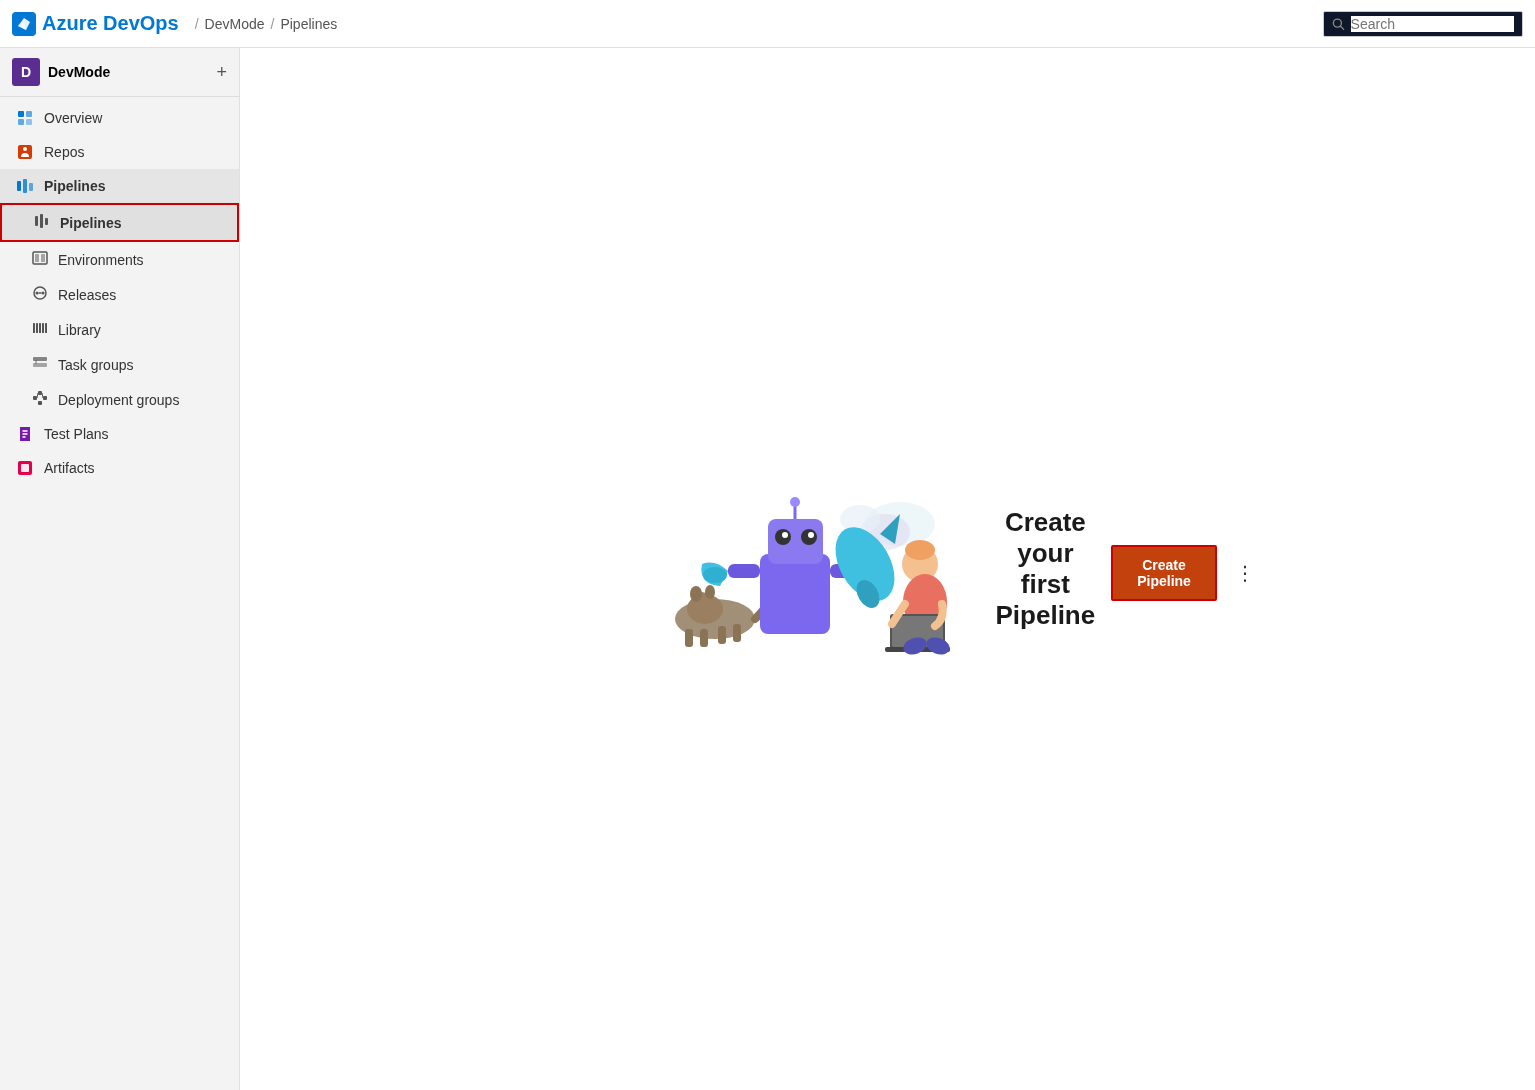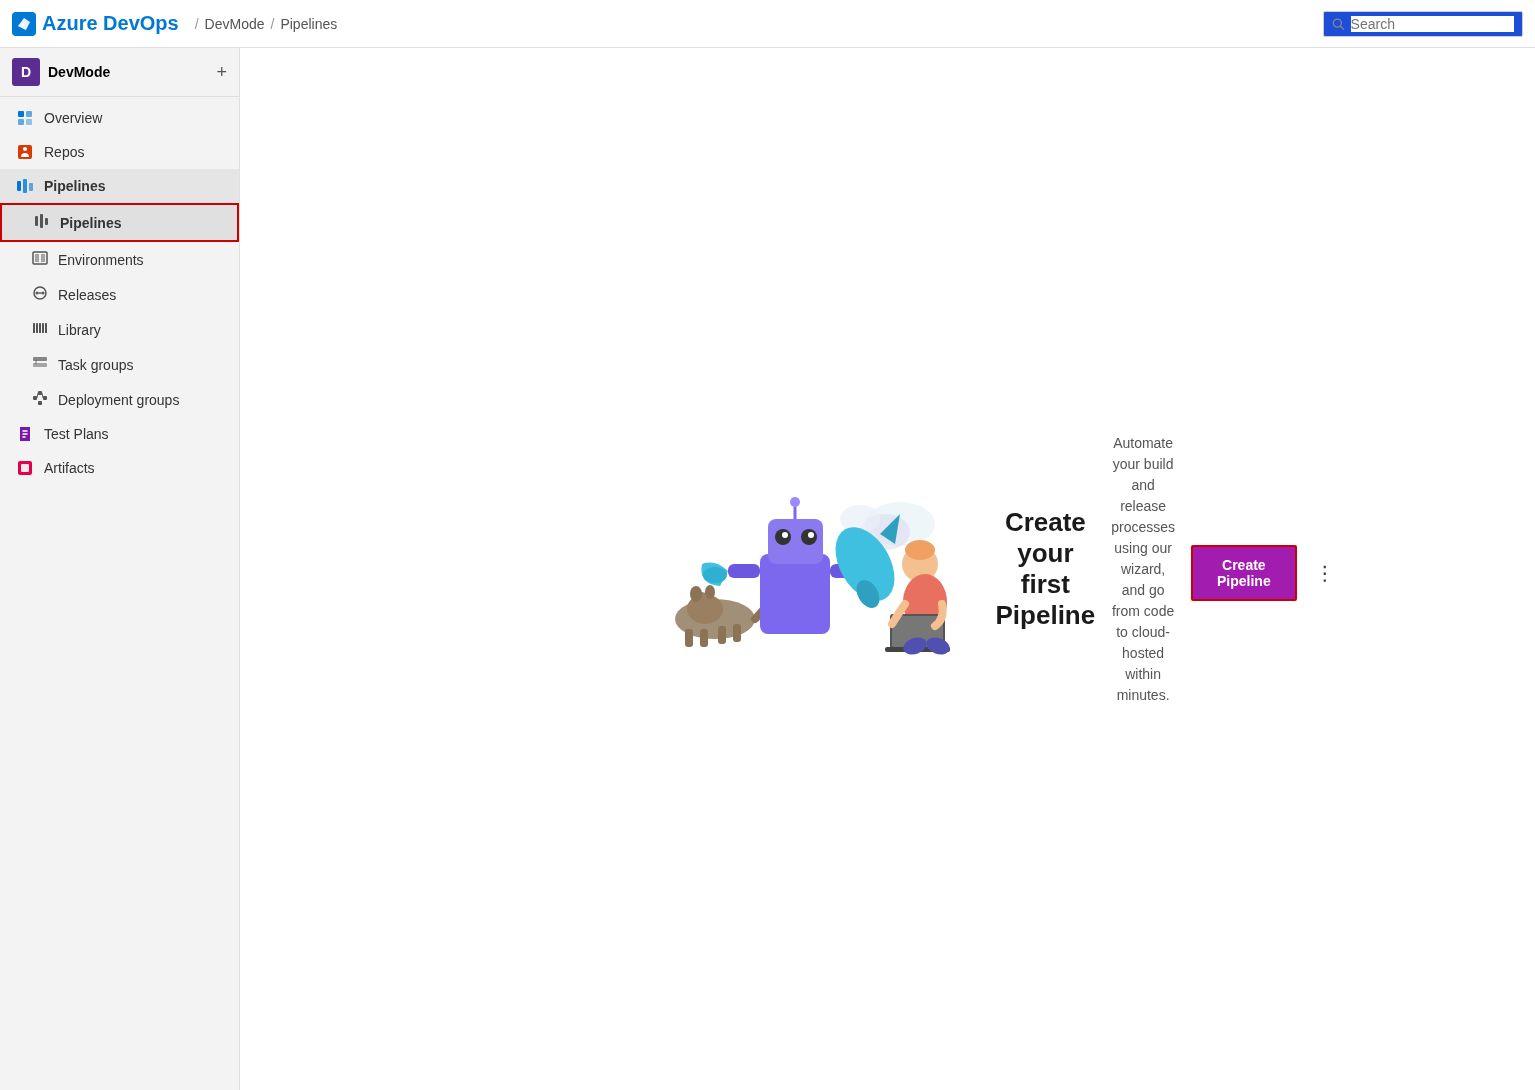--- a/index.html
+++ b/index.html
@@ -17,21 +17,21 @@
       display: flex; align-items: center; justify-content: center;
       color: white; font-size: 14px; font-weight: bold;
     }
     .breadcrumb { display: flex; align-items: center; gap: 6px; color: #555; font-size: 14px; margin-left: 8px; }
     .breadcrumb .sep { color: #999; }
     .breadcrumb a { color: #555; text-decoration: none; }
     .nav-spacer { flex: 1; }
     .search-box {
       display: flex; align-items: center; border: 1px solid #ccc;
       border-radius: 2px; padding: 4px 8px; gap: 6px; width: 200px;
-      background: #1d4ed8;
+      background: #0f172a;
     }
     .search-box input { border: none; outline: none; font-size: 14px; width: 100%; color: #555; }
 
     
     .main-layout { display: flex; flex: 1; overflow: hidden; }
 
     
     .sidebar { width: 240px; background: #f3f3f3; border-right: 1px solid #e0e0e0; overflow-y: auto; flex-shrink: 0; }
 
     .sidebar-project {
@@ -80,21 +80,21 @@
       display: flex; flex-direction: row; align-items: center; gap: 16px;
       max-width: 600px; text-align: center; padding: 32px;
     }
 
     .pipeline-empty h1 { font-size: 26px; font-weight: 700; color: #1a1a1a; }
     .pipeline-empty p { font-size: 14px; color: #555; line-height: 1.5; max-width: 420px; }
 
     .cta-row { display: flex; align-items: center; gap: 10px; margin-top: 8px; }
 
     .btn-create {
-      background: #a21caf; color: white; border: none;
+      background: #c2410c; color: white; border: none;
       padding: 10px 24px; font-size: 14px; font-weight: 600; cursor: pointer;
       border-radius: 2px; border: 2px solid #c00;
     }
 
     .btn-more {
       background: none; border: none; cursor: pointer; font-size: 20px; color: #333; padding: 4px 8px;
     }
 
     
     .illustration-container { margin-bottom: 8px; }
@@ -336,21 +336,20 @@
 
           <path d="M285 140 Q275 155 272 160" stroke="#f4c090" stroke-width="8" fill="none" stroke-linecap="round"></path>
           <path d="M322 140 Q325 155 315 162" stroke="#f4c090" stroke-width="8" fill="none" stroke-linecap="round"></path>
 
           <ellipse cx="295" cy="182" rx="12" ry="8" fill="#5050b0" transform="rotate(-20,295,182)"></ellipse>
           <ellipse cx="318" cy="182" rx="12" ry="8" fill="#5050b0" transform="rotate(20,318,182)"></ellipse>
         </svg>
       </div>
 
       <h1>Create your first Pipeline</h1>
-      <p>Automate your build and release processes using our wizard, and go from code to cloud-hosted within minutes.</p>
 
       <div class="cta-row">
         <button class="btn-create">Create Pipeline</button>
         <button class="btn-more">⋮</button>
       </div>
     </div>
   </main>
 </div>
 
 </body></html>

